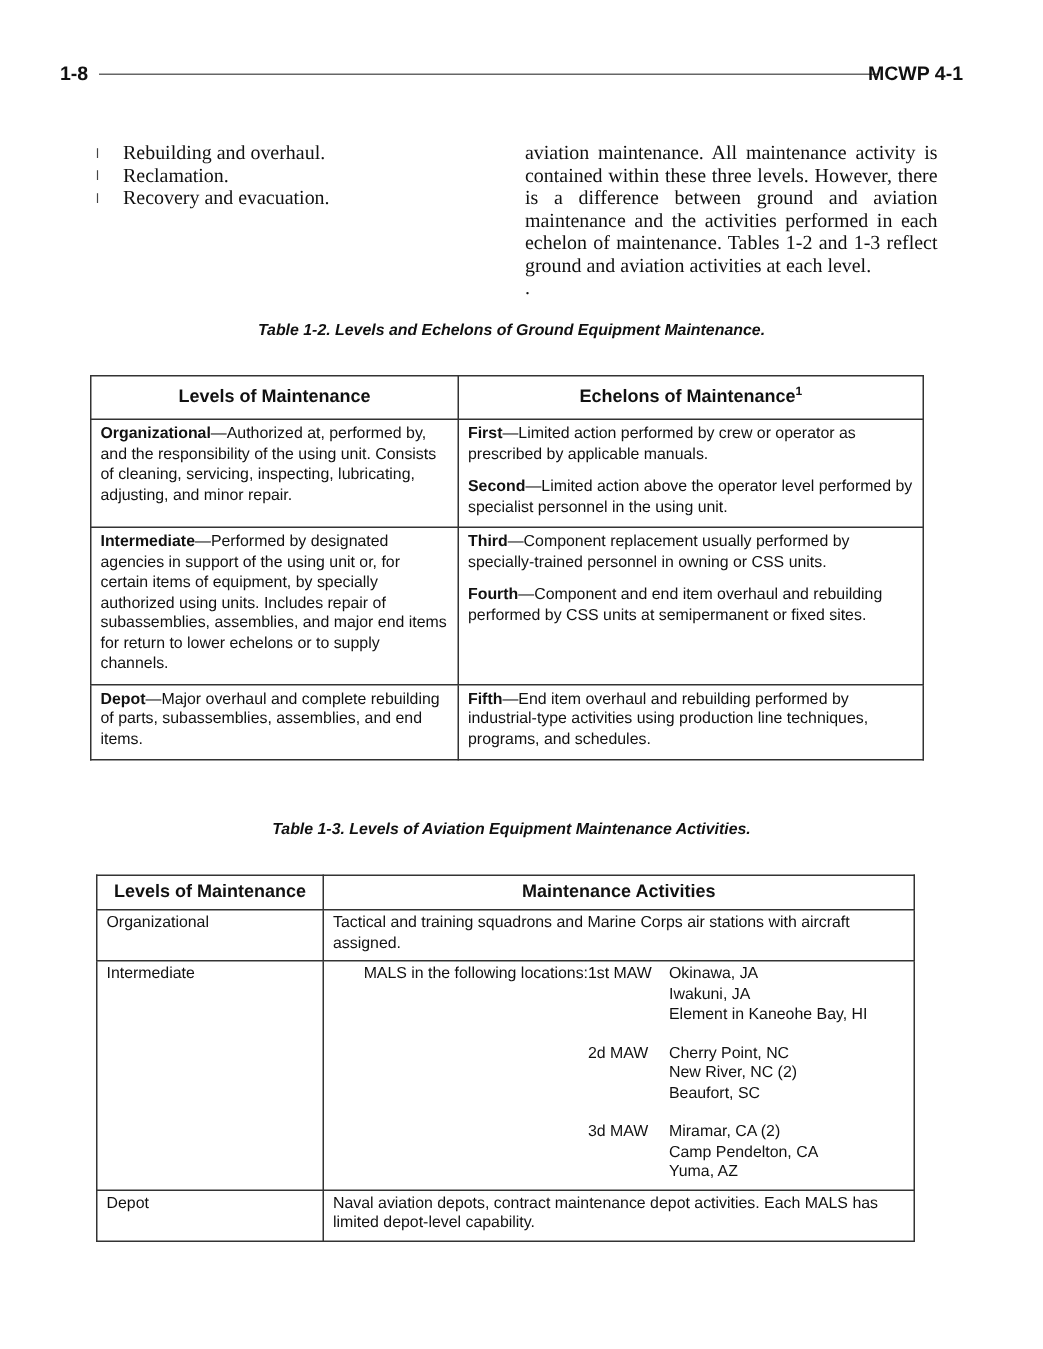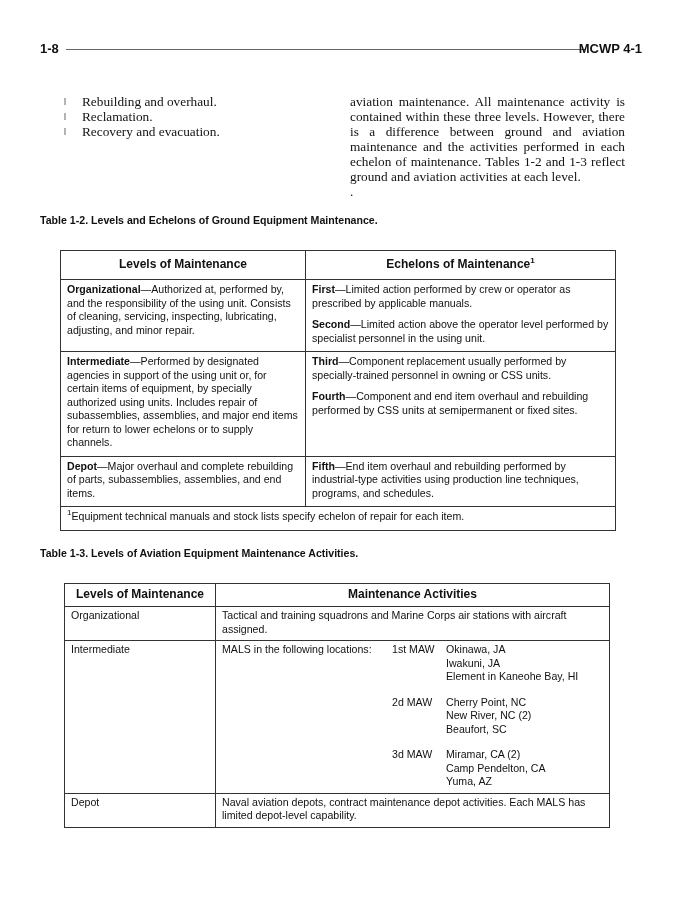--- a/index.html
+++ b/index.html
@@ -11,38 +11,38 @@
 
   .col { position:absolute; font-family:"Liberation Serif", serif; font-size:13.3px; line-height:15px; }
   .col-left { left:40px; top:94px; width:290px; }
   .col-right { left:350px; top:94px; width:275px; }
   .bullets { margin:0; padding:0; list-style:none; }
   .bullets li { position:relative; padding-left:42px; height:15px; }
   .bullets li .mark { position:absolute; left:24px; top:1px; font-family:"Liberation Sans", sans-serif; font-size:9px; color:#444; }
   .para { margin:12px 0 0 0; text-align:justify; }
   .col-right p { margin:0; text-align:justify; }
 
-  .caption { position:absolute; left:40px; width:602px; text-align:left; font-family:"Liberation Sans", sans-serif; font-weight:bold; font-size:10.6px; }
+  .caption { position:absolute; left:40px; width:602px; text-align:center; font-family:"Liberation Sans", sans-serif; font-weight:bold; font-size:10.6px;font-style:italic; }
 
   table { border-collapse:collapse; position:absolute; font-family:"Liberation Sans", sans-serif; font-size:10.6px; line-height:13.5px; color:#111; }
   table td, table th { border:1px solid #333; vertical-align:top; }
   #t12 { left:60px; top:250px; width:556px; border:1.5px solid #222; }
   #t12 th { font-size:12px; font-weight:bold; padding:3px 6px; height:22px; vertical-align:middle; }
   #t12 td { padding:3px 4px 6px 6px; }
   #t12 .c1 { width:232px; }
   #t12 p { margin:0; }
   #t12 p + p { margin-top:8px; }
   sup { font-size:8px; line-height:0; vertical-align:super; }
 
   #t13 { left:64px; top:583px; width:546px; border:1.5px solid #222; }
   #t13 th { font-size:12px; font-weight:bold; padding:2px 6px; height:18px; vertical-align:middle; }
   #t13 td { padding:2px 6px 4px 6px; }
   #t13 .c1 { width:138px; }
   .mals { display:flex; }
-  .mals .lead { width:170px; }
+  .mals .lead { width:170px;text-align:right; }
   .mals .groups { flex:1; }
   .mals .grp { display:flex; }
   .mals .grp + .grp { margin-top:12px; }
   .mals .wing { width:54px; }
   .mals .locs div { height:13.5px; }
 </style>
 </head>
 <body>
 
 <div class="header">
@@ -90,23 +90,20 @@
     </td>
   </tr>
   <tr>
     <td class="c1">
           <p><b>Depot</b><span>—Major overhaul and complete rebuilding of parts, subassemblies, assemblies, and end items.</span></p>
         </td>
     <td>
       <p><b>Fifth</b><span>—End item overhaul and rebuilding performed by industrial-type activities using production line techniques, programs, and schedules.</span></p>
     </td>
   </tr>
-  <tr>
-    <td colspan="2"><sup>1</sup><span>Equipment technical manuals and stock lists specify echelon of repair for each item.</span></td>
-  </tr>
 </tbody>
   </table>
 
 <div class="caption" style="top:547px;">Table 1-3. Levels of Aviation Equipment Maintenance Activities.</div>
 <table id="t13">
   <tbody>
       <tr>
     <th class="c1">Levels of Maintenance</th>
     <th>Maintenance Activities</th>
   </tr>

